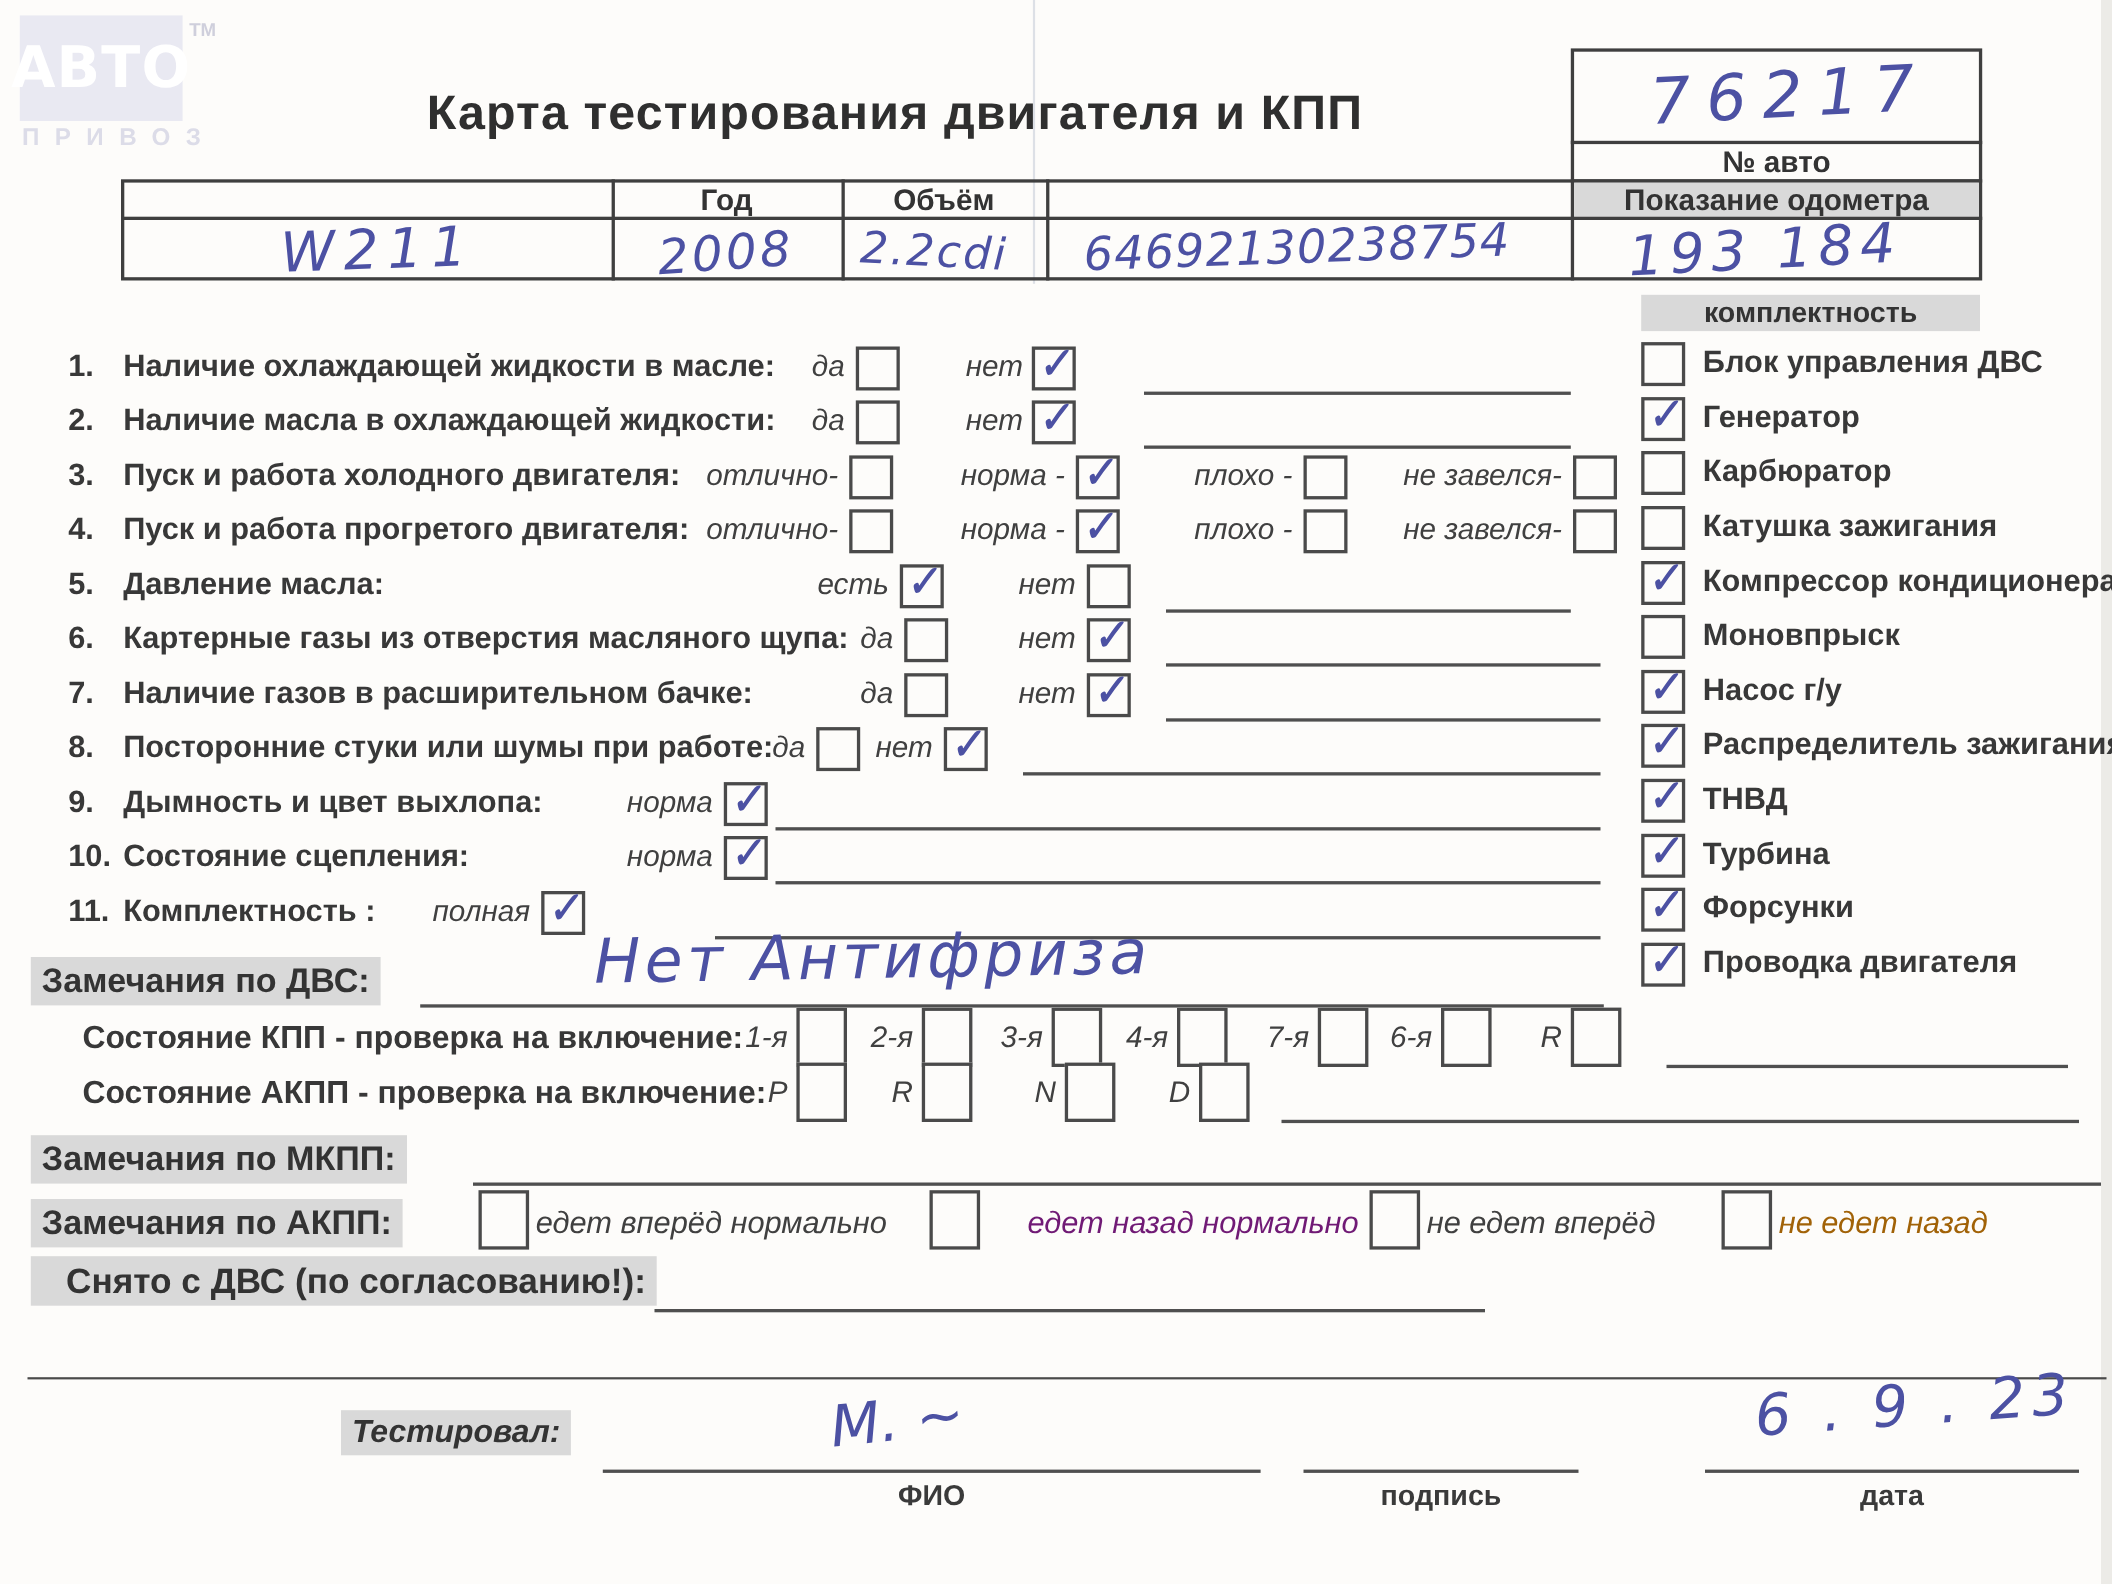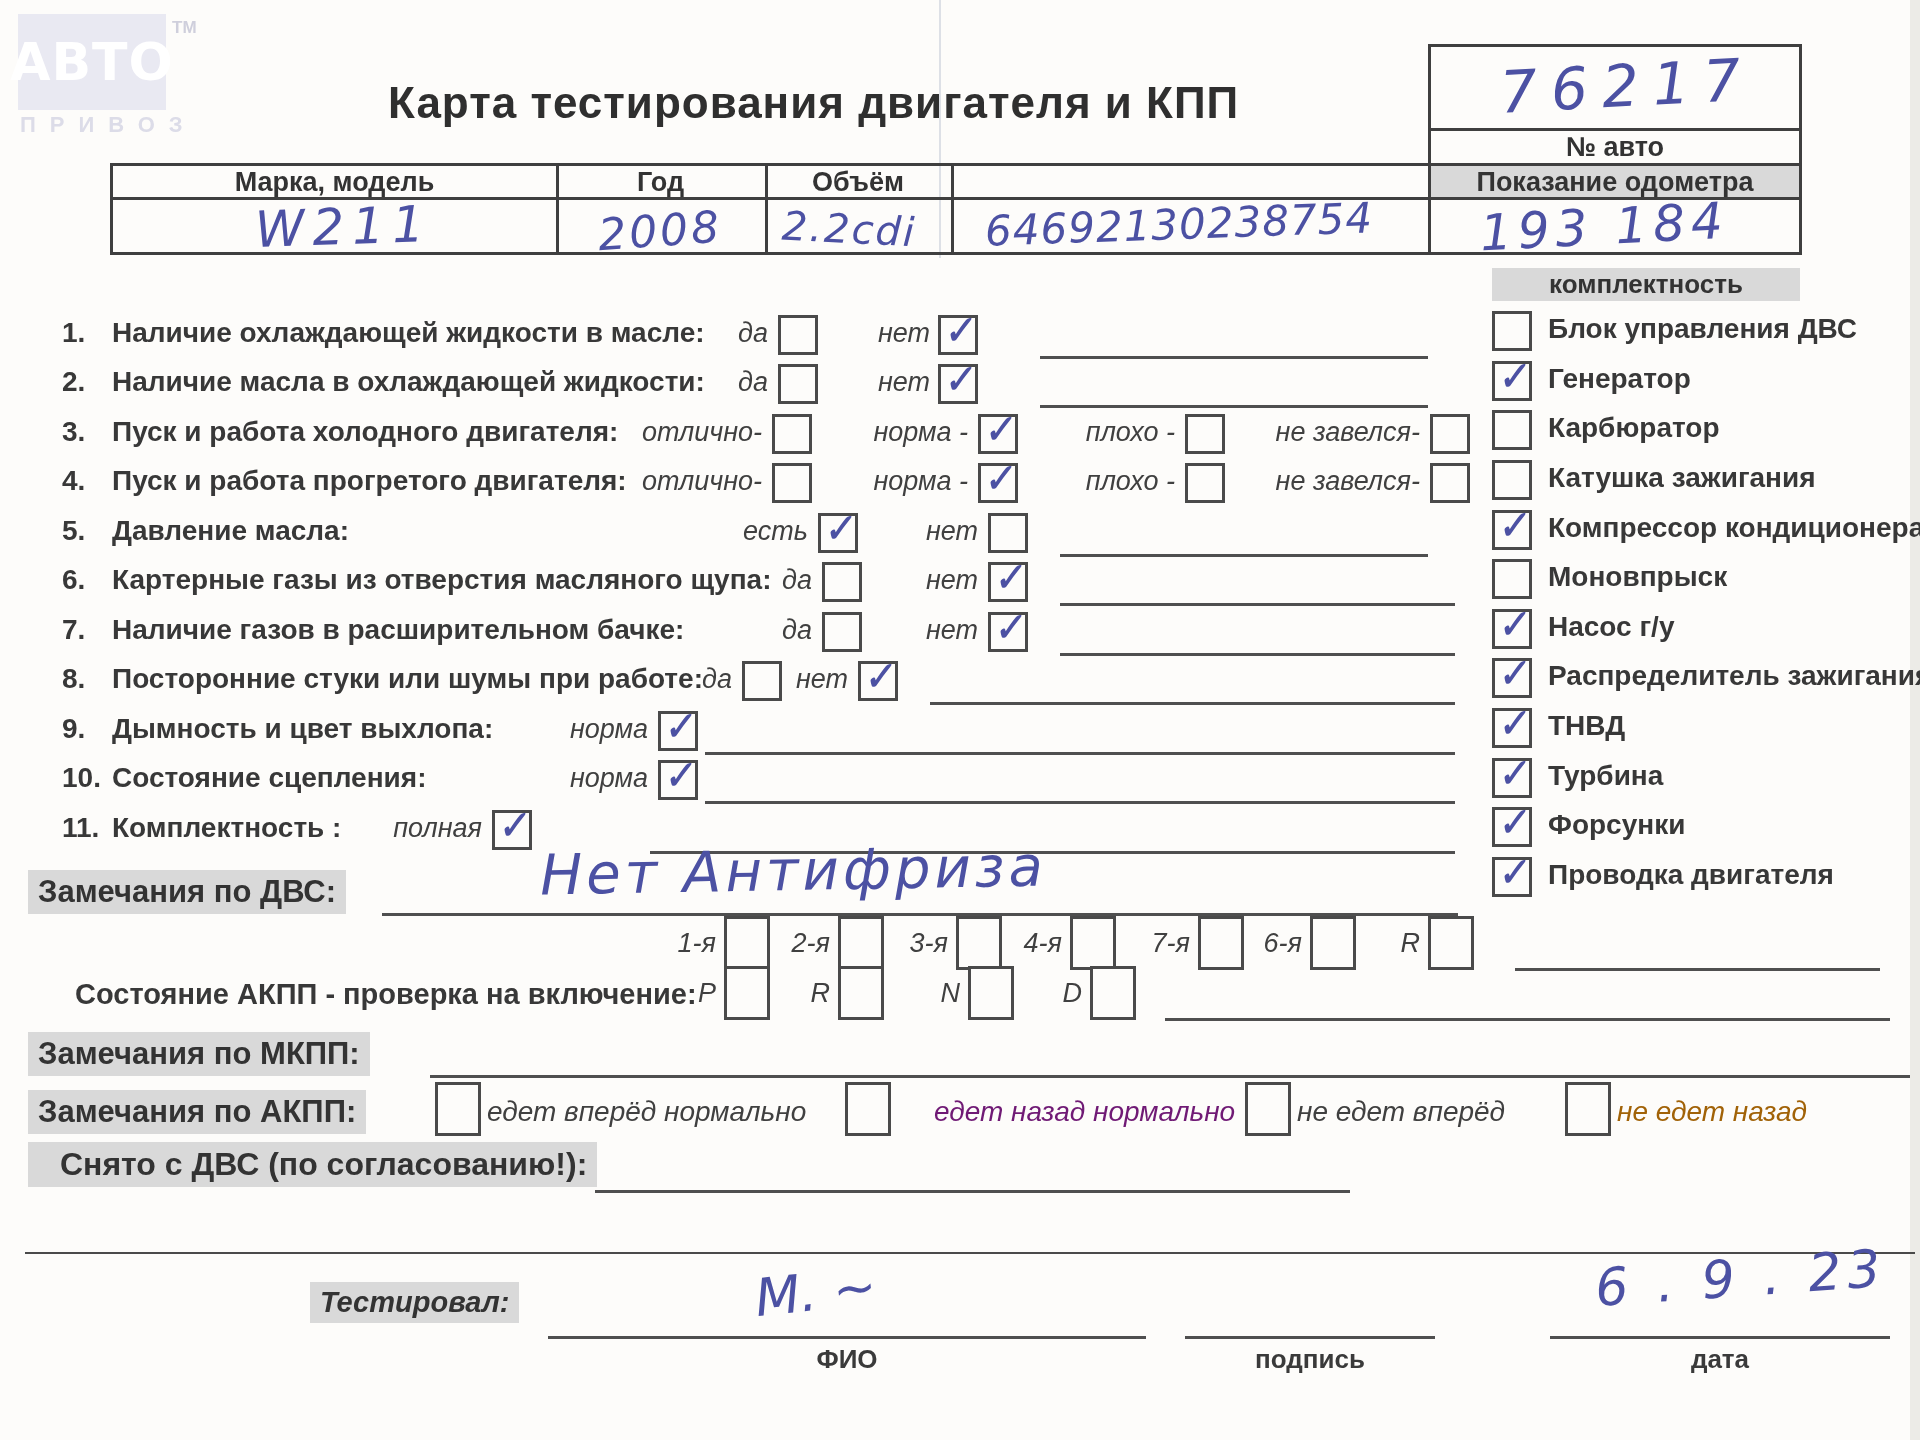--- a/index.html
+++ b/index.html
@@ -64,21 +64,20 @@
   <div class="hline" style="left:1428px;top:128px;width:374px;"></div>
   <div class="cellhdr" style="left:1428px;top:132px;width:374px;">№ авто</div>
 
   <div class="frame" style="left:110px;top:163px;width:1692px;height:92px;"></div>
   <div class="vline" style="left:556px;top:163px;height:92px;"></div>
   <div class="vline" style="left:765px;top:163px;height:92px;"></div>
   <div class="vline" style="left:951px;top:163px;height:92px;"></div>
   <div class="vline" style="left:1428px;top:163px;height:92px;"></div>
   <div class="abs shade" style="left:1431px;top:166px;width:368px;height:31px;"></div>
   <div class="hline" style="left:110px;top:197px;width:1692px;"></div>
-  <div class="cellhdr" style="left:113px;top:167px;width:443px;">Марка, модель</div>
   <div class="cellhdr" style="left:556px;top:167px;width:209px;">Год</div>
   <div class="cellhdr" style="left:765px;top:167px;width:186px;">Объём</div>
   <div class="cellhdr" style="left:1431px;top:167px;width:368px;">Показание одометра</div>
   <div class="ink" style="left:255px;top:198px;font-size:50px;letter-spacing:8px;transform:rotate(-2deg);">W211</div>
   <div class="ink" style="left:598px;top:205px;font-size:44px;letter-spacing:3px;transform:rotate(-4deg);">2008</div>
   <div class="ink" style="left:782px;top:206px;font-size:40px;letter-spacing:2px;transform:rotate(3deg);">2.2cdi</div>
   <div class="ink" style="left:985px;top:200px;font-size:42px;letter-spacing:1px;transform:rotate(-2deg);">64692130238754</div>
   <div class="ink" style="left:1480px;top:198px;font-size:50px;letter-spacing:6px;transform:rotate(-3deg);">193 184</div>
 
   <div class="abs shade" style="left:1492px;top:268px;width:308px;height:33px;font-weight:bold;font-size:26px;text-align:center;line-height:33px;color:#333;">комплектность</div>
@@ -213,20 +212,21 @@
       <div class="cbox" style="left:1492px;top:857.04px;">
         <span class="tick">✓</span>
       </div>
       <div class="eq-lbl" style="top:859.04px;">Проводка двигателя</div>
     </div>
 
   <div class="seclbl" style="left:28px;top:870px;font-size:31px;">Замечания по ДВС:</div>
   <div class="fieldline" style="left:382px;top:913px;width:1076px;"></div>
   <div class="ink" style="left:540px;top:838px;font-size:56px;letter-spacing:4px;transform:rotate(-1deg);">Нет Антифриза</div>
 
+  <div class="rowlbl" style="left:75px;top:928px;font-size:29px;">Состояние КПП - проверка на включение:</div>
   <div id="kpp-gears">
       <div class="gearlbl" style="left:596px;top:928px;">1-я</div>
       <div class="gearbox" style="left:724px;top:916px;"></div>
       <div class="gearlbl" style="left:710px;top:928px;">2-я</div>
       <div class="gearbox" style="left:838px;top:916px;"></div>
       <div class="gearlbl" style="left:828px;top:928px;">3-я</div>
       <div class="gearbox" style="left:956px;top:916px;"></div>
       <div class="gearlbl" style="left:942px;top:928px;">4-я</div>
       <div class="gearbox" style="left:1070px;top:916px;"></div>
       <div class="gearlbl" style="left:1070px;top:928px;">7-я</div>

